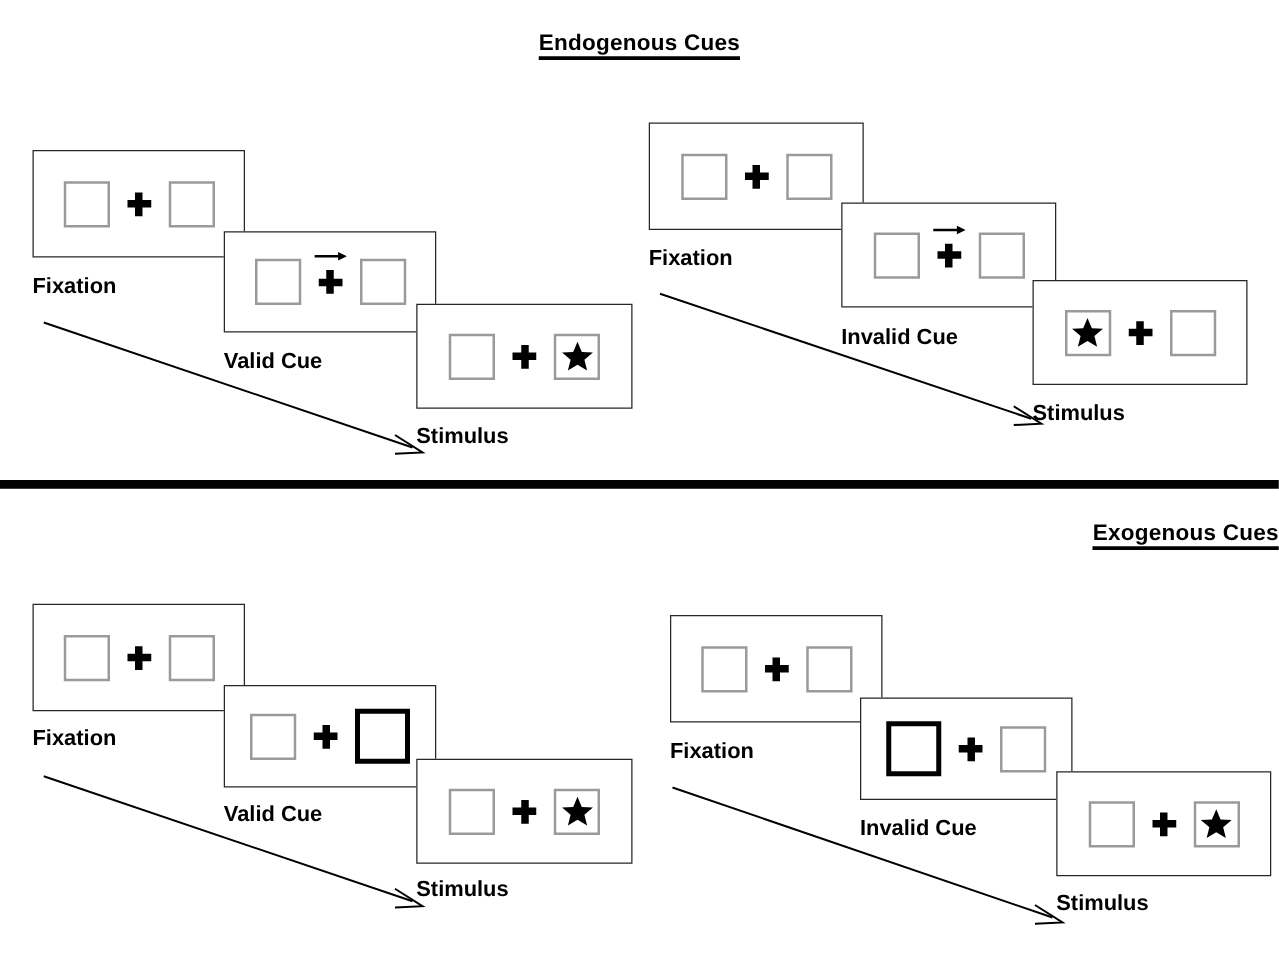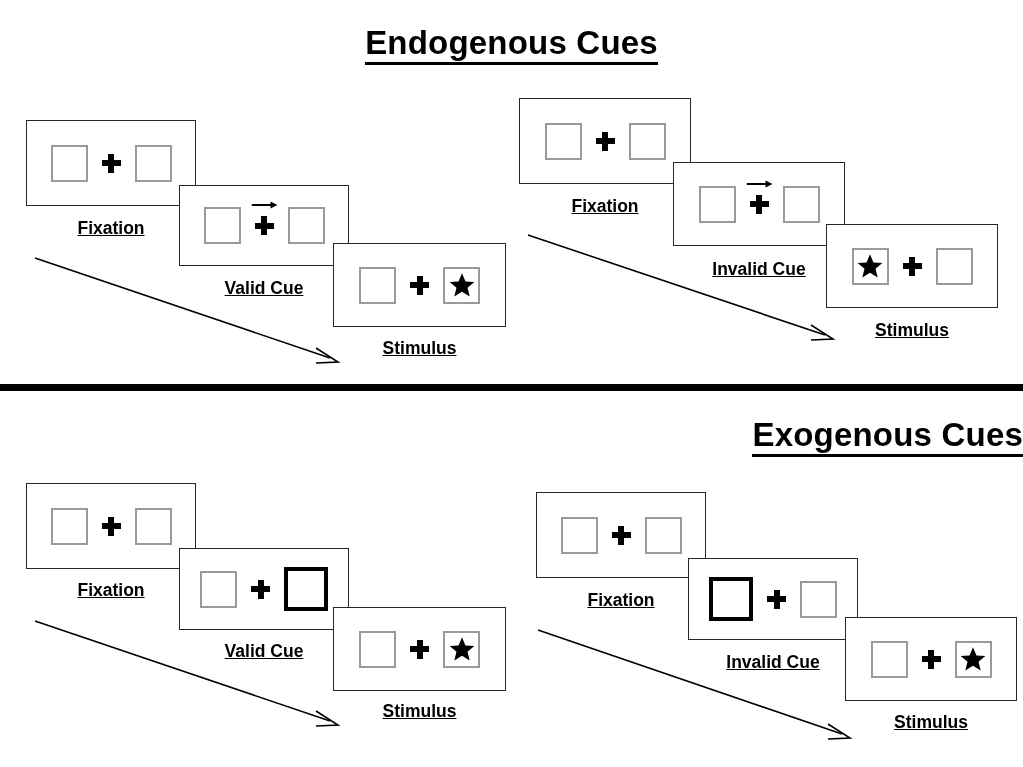--- a/index.html
+++ b/index.html
@@ -14,21 +14,21 @@
     font-family: "Liberation Sans", sans-serif;
     overflow: hidden;
   }
 
   
   .section-title {
     position: absolute;
     width: 100%;
     left: 0;
     text-align: center;
-    font-size: 33px;
+    font-size: 18px;
     font-weight: bold;
     color: #000;
     letter-spacing: 0.2px;
   }
   .section-title span.t {
     border-bottom: 3px solid #000;
     padding-bottom: 1px;
   }
   #title-endogenous { top: 24px; }
   #title-exogenous  { top: 416px; text-align: right; }
@@ -116,22 +116,21 @@
     height: 26px;
   }
 
   
   .caption {
     position: absolute;
     font-size: 17.5px;
     font-weight: bold;
     color: #000;
     white-space: nowrap;
-    text-align: center;
-    text-decoration: underline;
+    text-align: left;
   }
 
   
   .flow-arrow {
     position: absolute;
     pointer-events: none;
   }
 </style>
 </head>
 <body>

